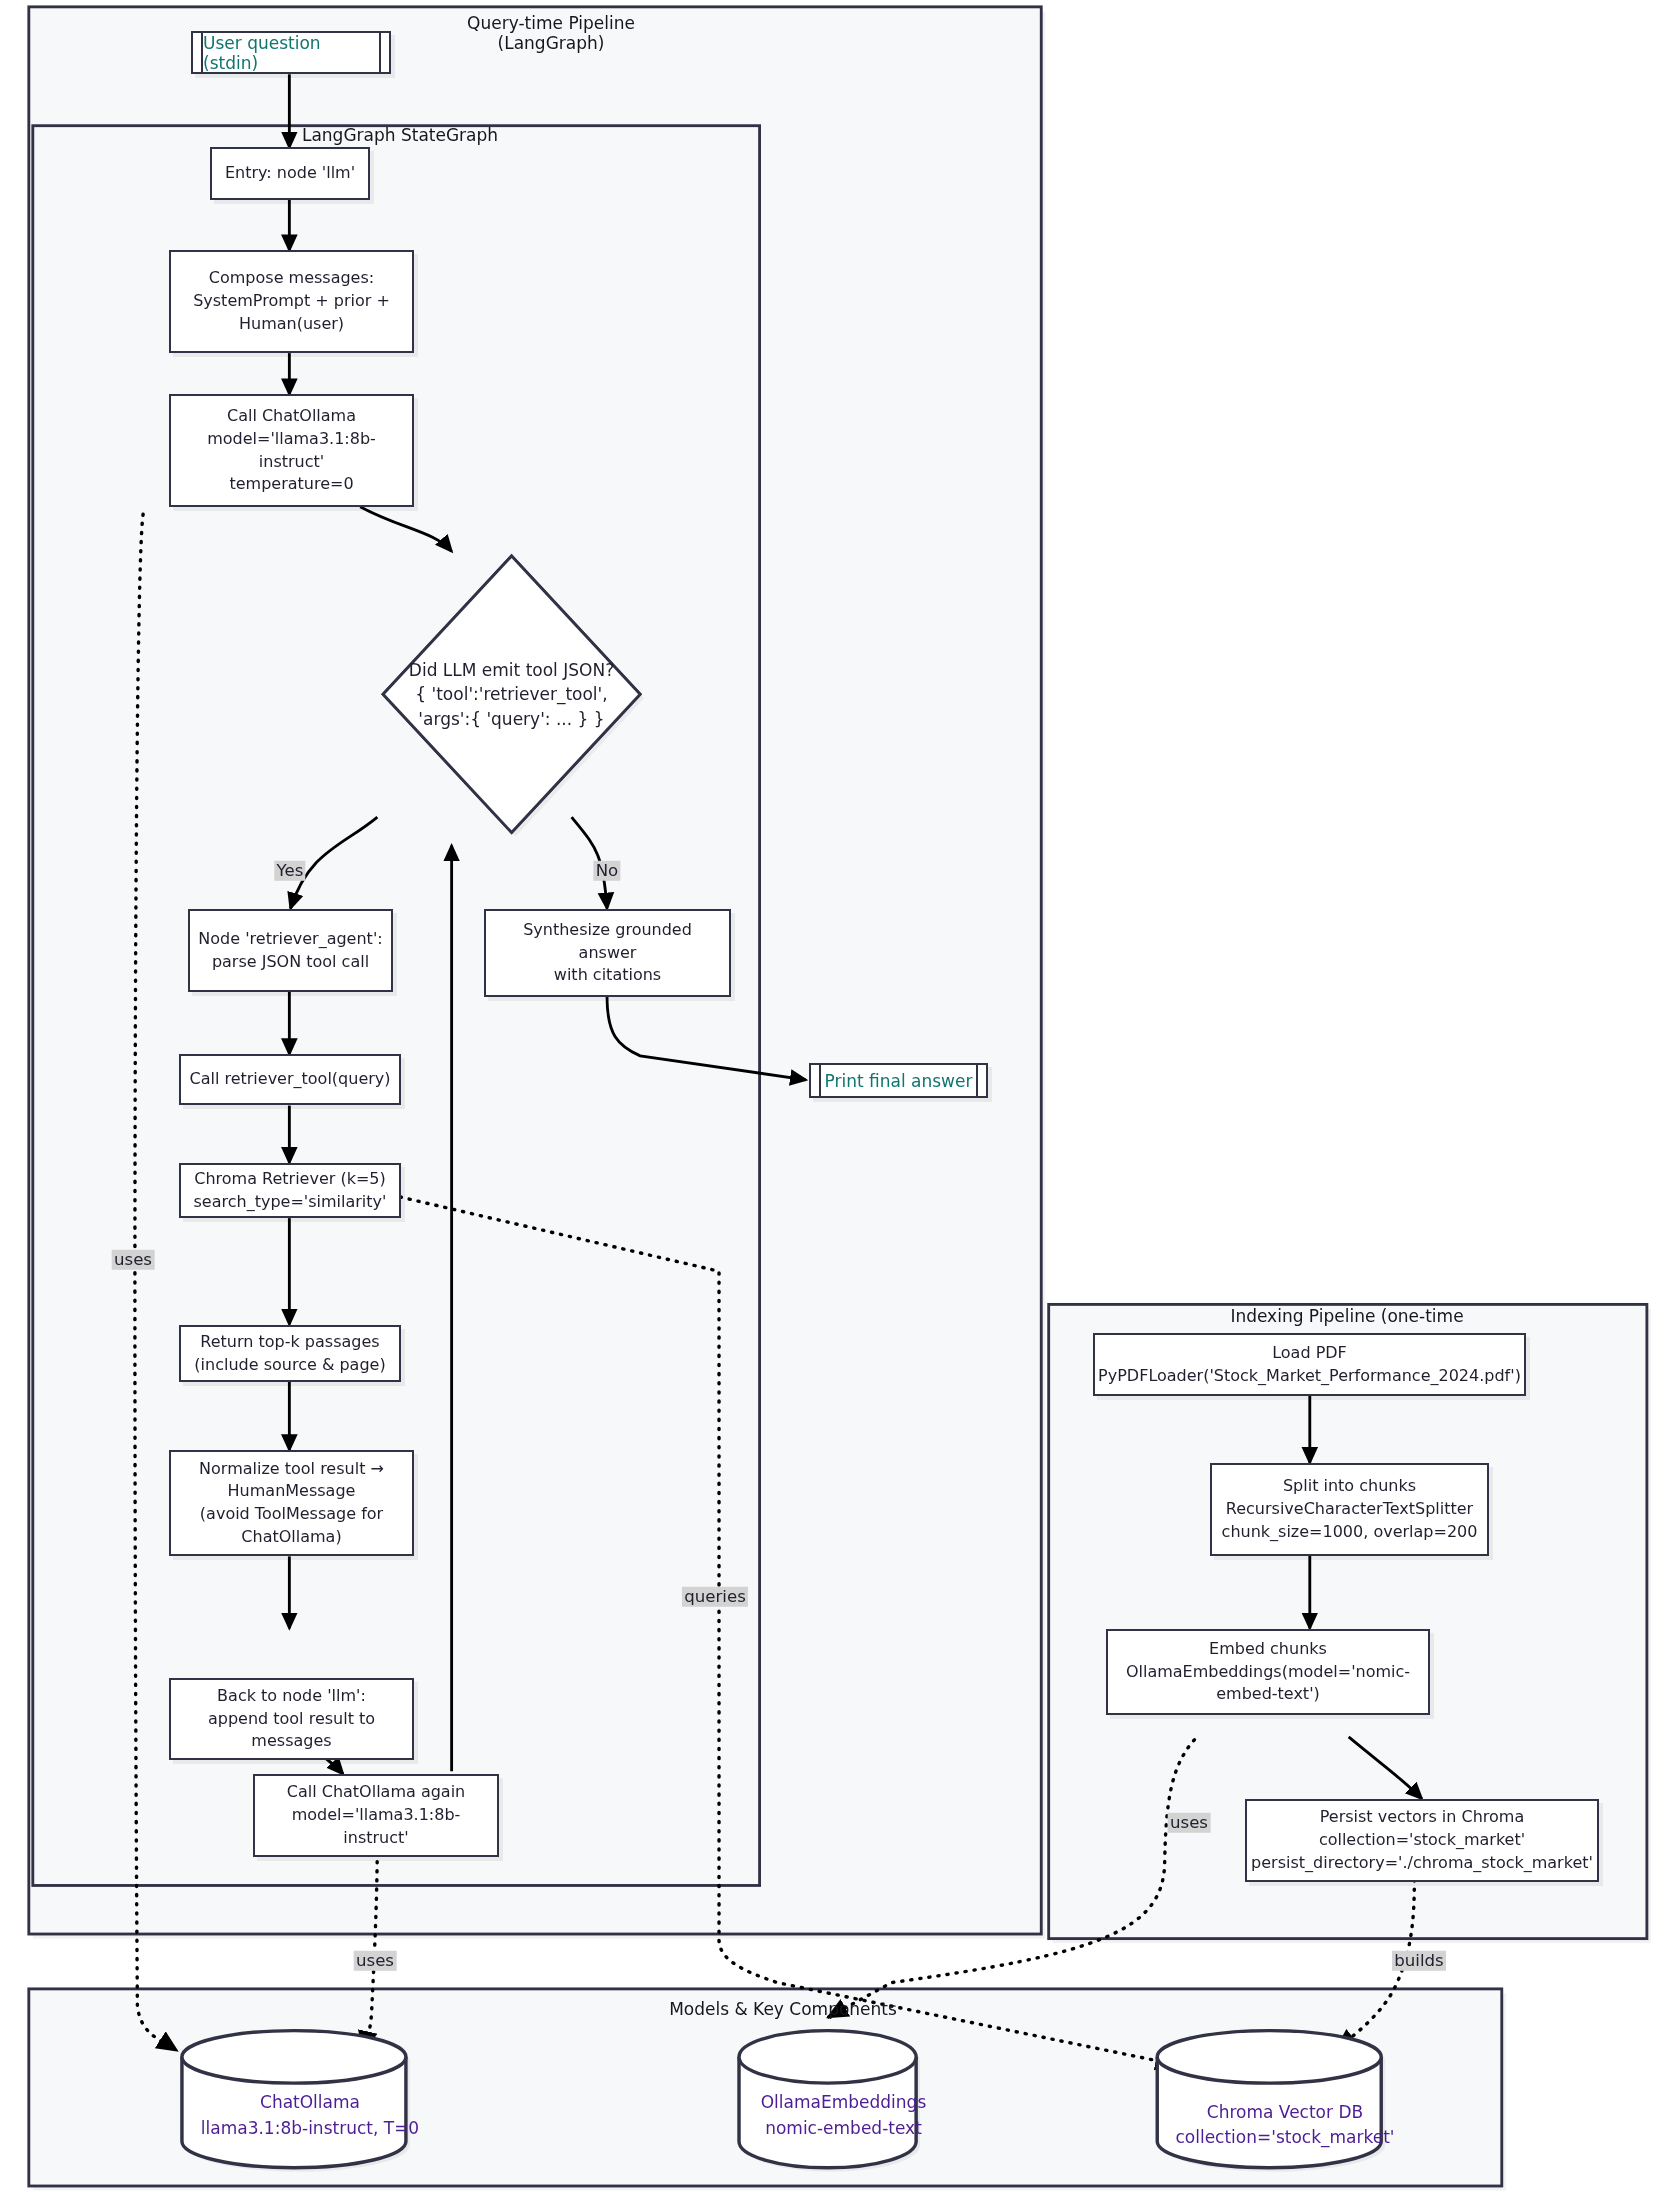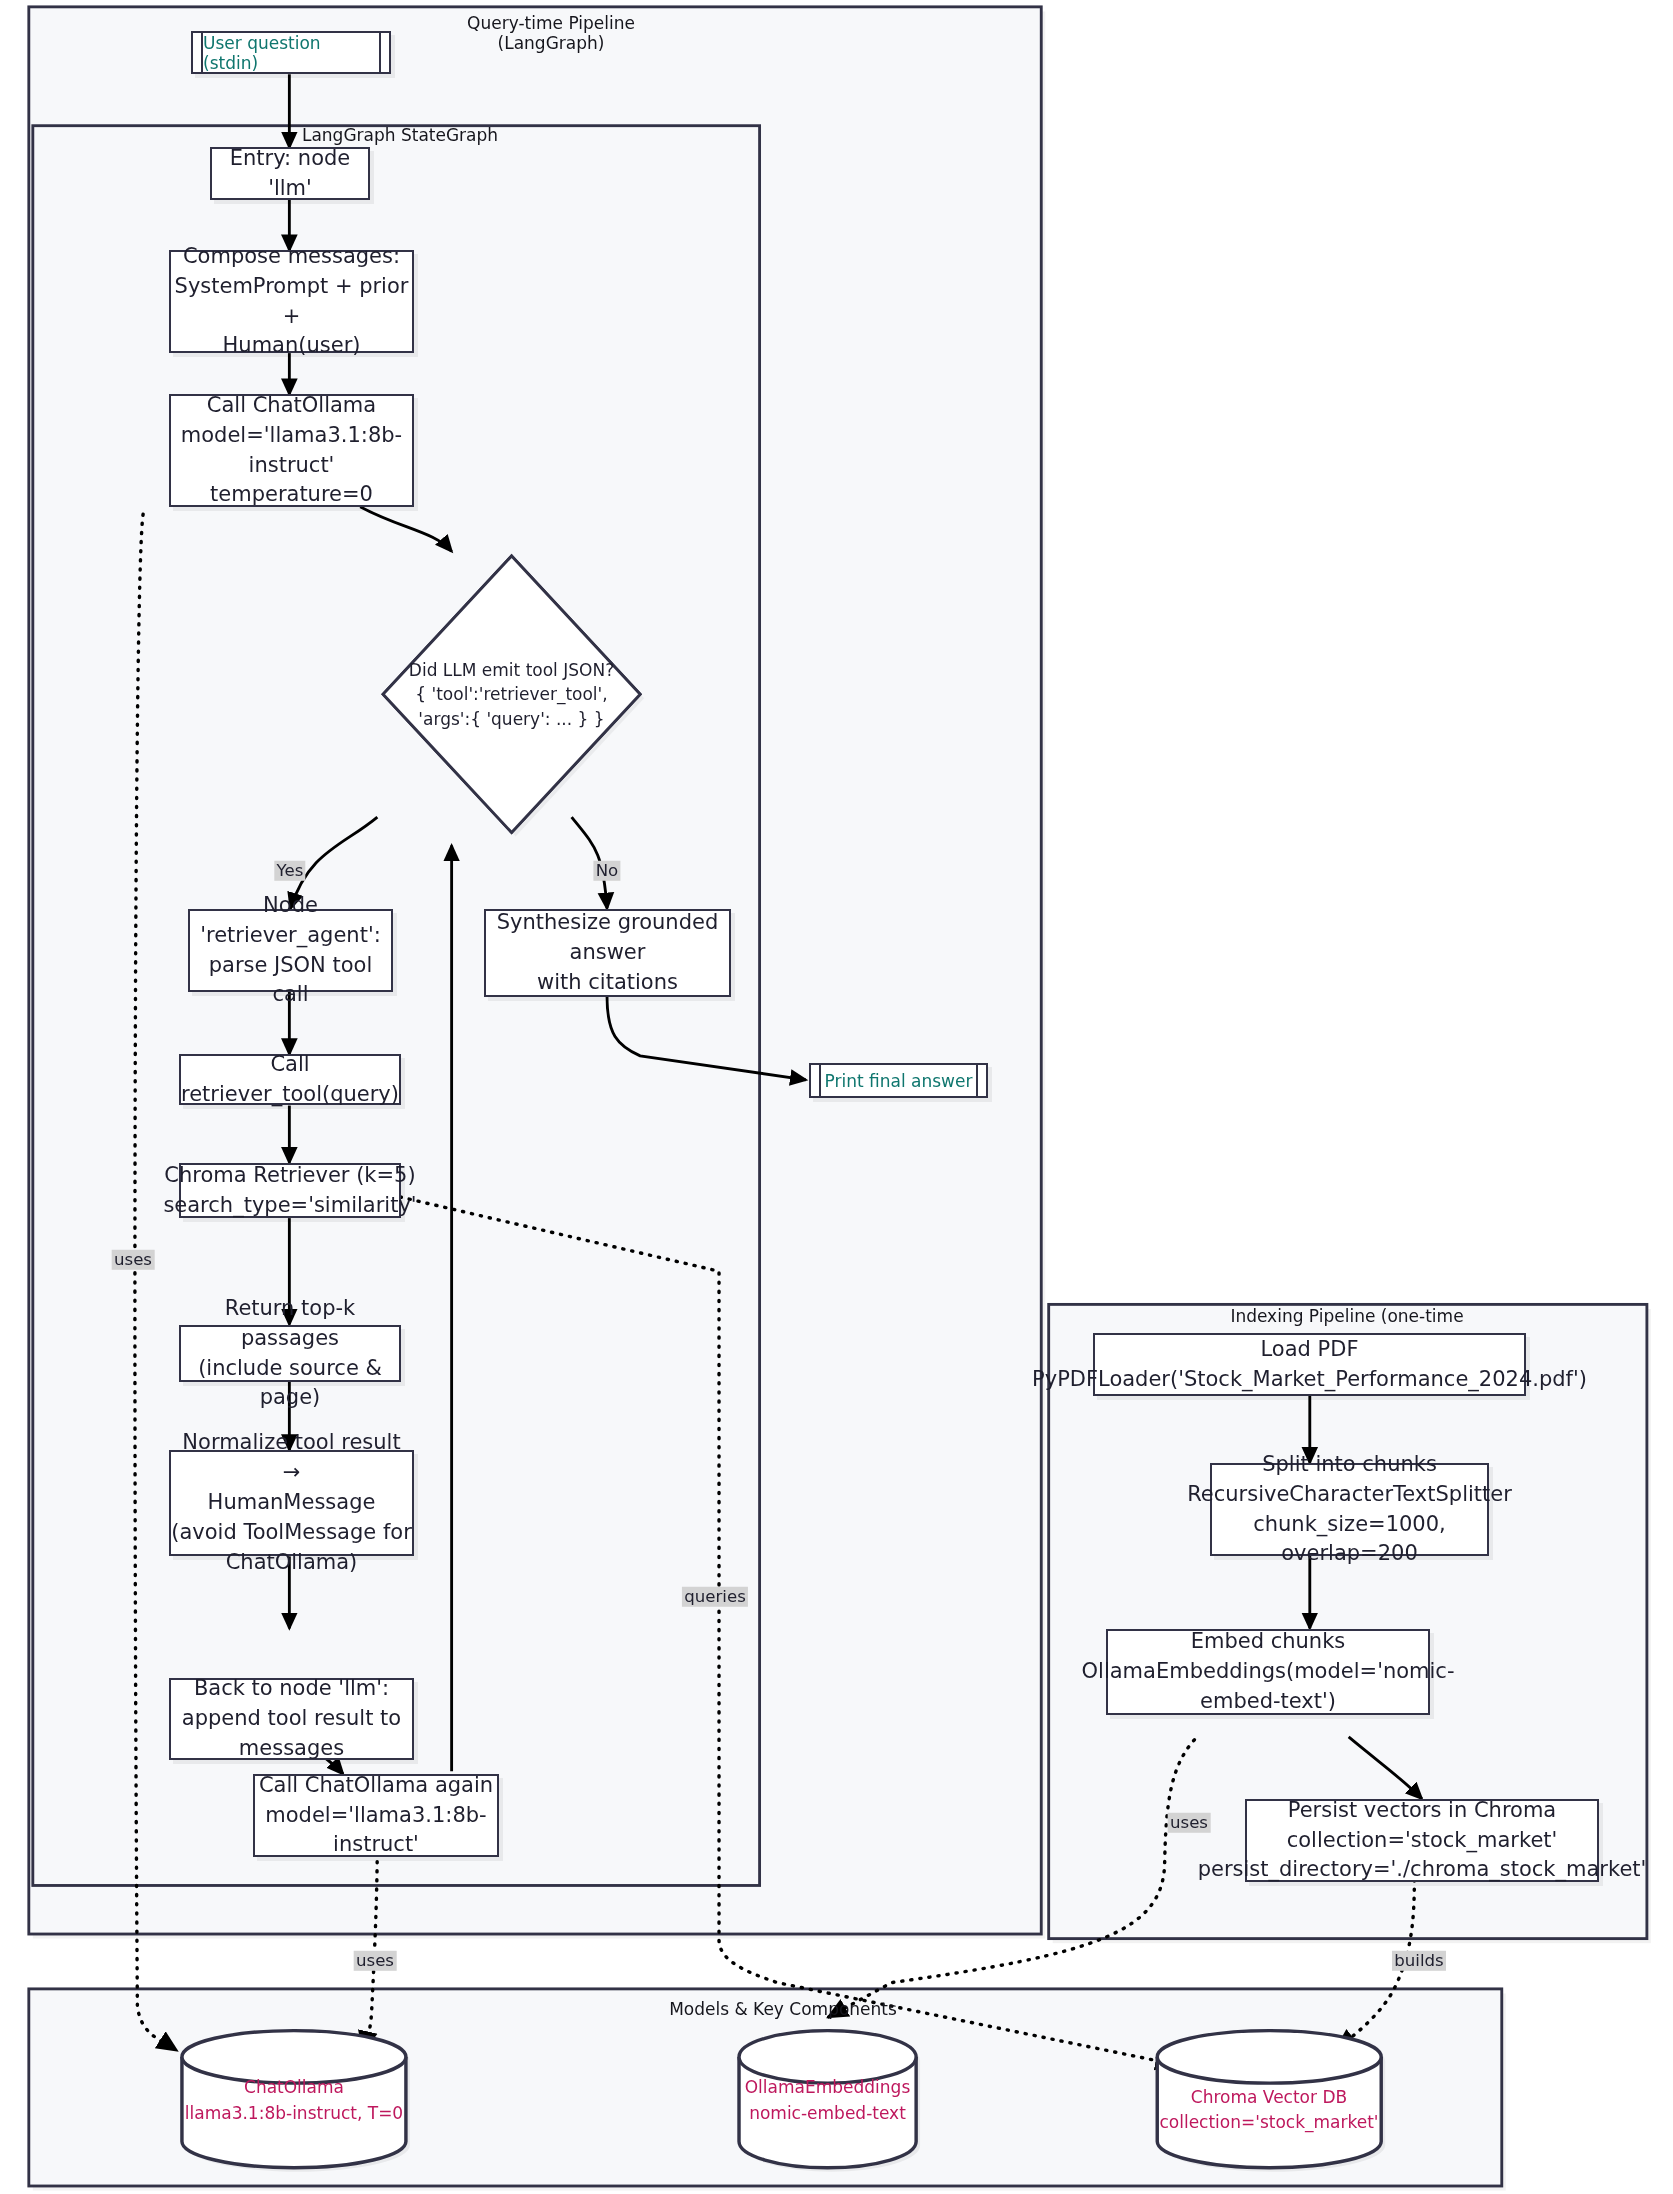--- a/index.html
+++ b/index.html
@@ -20,21 +20,21 @@
   .nodebox{
     position:absolute;
     box-sizing:border-box;
     background:#ffffff;
     border:2.3px solid #323246;
     display:flex;
     align-items:center;
     justify-content:center;
     text-align:center;
     font-family:"DejaVu Sans", sans-serif;
-    font-size:21px;
+    font-size:16px;
     line-height:1.42;
     color:#1f1f2e;
     white-space:pre-line;
     box-shadow:4px 4px 0 0 rgba(0,0,0,0.06);
   }
   .subroutine{
     position:absolute;
     box-sizing:border-box;
     background:#ffffff;
     border:2.3px solid #323246;
@@ -51,24 +51,24 @@
   }
   .diamondwrap{position:absolute;}
   .diamondwrap .dlabel{
     position:absolute;left:0;top:0;width:100%;height:100%;
     display:flex;align-items:center;justify-content:center;
     font-family:"DejaVu Sans", sans-serif;font-size:17px;color:#1f1f2e;
     text-align:center;white-space:pre-line;line-height:1.45;pointer-events:none;
   }
   .cyl{position:absolute;}
   .cyl .clabel{
-    position:absolute;left:0;top:1px;width:100%;height:100%;
+    position:absolute;left:0;top:16px;width:100%;height:100%;
     display:flex;align-items:center;justify-content:center;
-    font-family:"DejaVu Sans", sans-serif;font-size:17px;color:#be185d;
-    text-align:center;white-space:pre-line;line-height:1.5;pointer-events:none;
+    font-family:"DejaVu Sans", sans-serif;font-size:17px;color:#4c1d95;
+    text-align:center;white-space:pre-line;line-height:1.5;pointer-events:none;padding-left:16px;
   }
   .edgelabel{
     position:absolute;
     background:#d3d3d3;
     font-family:"DejaVu Sans", sans-serif;
     font-size:16.6px;
     color:#1f1f2e;
     padding:1.1px 2.3px;
     transform:translate(-50%,-50%);
     white-space:pre;

